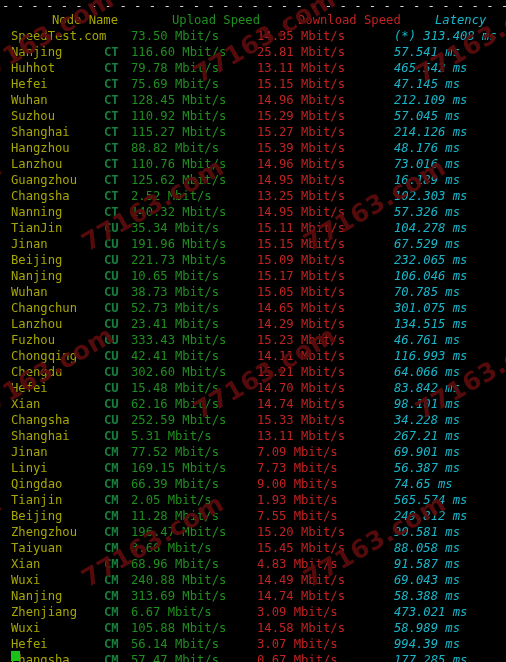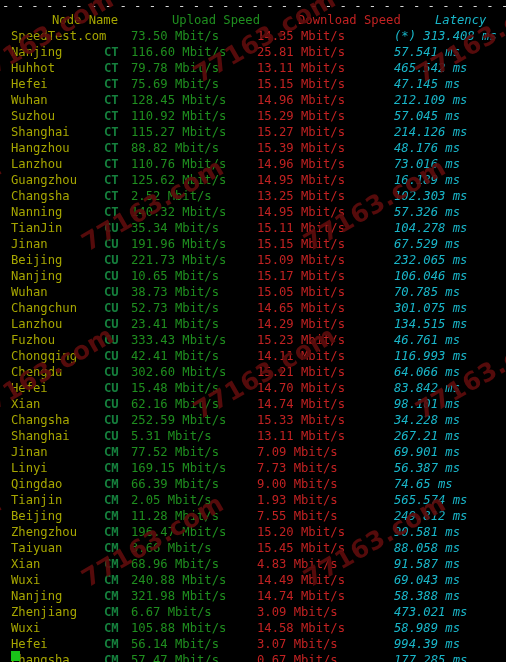--- a/index.html
+++ b/index.html
@@ -162,21 +162,21 @@
       <div class="row"><span class="cell c-name">Shanghai</span><span class="cell c-isp">CU</span><span class="cell c-up">5.31 Mbit/s</span><span class="cell c-down">13.11 Mbit/s</span><span class="cell c-lat">267.21 ms</span></div>
       <div class="row"><span class="cell c-name">Jinan</span><span class="cell c-isp">CM</span><span class="cell c-up">77.52 Mbit/s</span><span class="cell c-down">7.09 Mbit/s</span><span class="cell c-lat">69.901 ms</span></div>
       <div class="row"><span class="cell c-name">Linyi</span><span class="cell c-isp">CM</span><span class="cell c-up">169.15 Mbit/s</span><span class="cell c-down">7.73 Mbit/s</span><span class="cell c-lat">56.387 ms</span></div>
       <div class="row"><span class="cell c-name">Qingdao</span><span class="cell c-isp">CM</span><span class="cell c-up">66.39 Mbit/s</span><span class="cell c-down">9.00 Mbit/s</span><span class="cell c-lat">74.65 ms</span></div>
       <div class="row"><span class="cell c-name">Tianjin</span><span class="cell c-isp">CM</span><span class="cell c-up">2.05 Mbit/s</span><span class="cell c-down">1.93 Mbit/s</span><span class="cell c-lat">565.574 ms</span></div>
       <div class="row"><span class="cell c-name">Beijing</span><span class="cell c-isp">CM</span><span class="cell c-up">11.28 Mbit/s</span><span class="cell c-down">7.55 Mbit/s</span><span class="cell c-lat">249.812 ms</span></div>
       <div class="row"><span class="cell c-name">Zhengzhou</span><span class="cell c-isp">CM</span><span class="cell c-up">196.47 Mbit/s</span><span class="cell c-down">15.20 Mbit/s</span><span class="cell c-lat">90.581 ms</span></div>
       <div class="row"><span class="cell c-name">Taiyuan</span><span class="cell c-isp">CM</span><span class="cell c-up">3.66 Mbit/s</span><span class="cell c-down">15.45 Mbit/s</span><span class="cell c-lat">88.058 ms</span></div>
       <div class="row"><span class="cell c-name">Xian</span><span class="cell c-isp">CM</span><span class="cell c-up">68.96 Mbit/s</span><span class="cell c-down">4.83 Mbit/s</span><span class="cell c-lat">91.587 ms</span></div>
       <div class="row"><span class="cell c-name">Wuxi</span><span class="cell c-isp">CM</span><span class="cell c-up">240.88 Mbit/s</span><span class="cell c-down">14.49 Mbit/s</span><span class="cell c-lat">69.043 ms</span></div>
-      <div class="row"><span class="cell c-name">Nanjing</span><span class="cell c-isp">CM</span><span class="cell c-up">321.98 Mbit/s</span><span class="cell c-down">14.74 Mbit/s</span><span class="cell c-lat">58.388 ms</span></div>
+      <div class="row"><span class="cell c-name">Nanjing</span><span class="cell c-isp">CM</span><span class="cell c-up">313.69 Mbit/s</span><span class="cell c-down">14.74 Mbit/s</span><span class="cell c-lat">58.388 ms</span></div>
       <div class="row"><span class="cell c-name">Zhenjiang</span><span class="cell c-isp">CM</span><span class="cell c-up">6.67 Mbit/s</span><span class="cell c-down">3.09 Mbit/s</span><span class="cell c-lat">473.021 ms</span></div>
       <div class="row"><span class="cell c-name">Wuxi</span><span class="cell c-isp">CM</span><span class="cell c-up">105.88 Mbit/s</span><span class="cell c-down">14.58 Mbit/s</span><span class="cell c-lat">58.989 ms</span></div>
       <div class="row"><span class="cell c-name">Hefei</span><span class="cell c-isp">CM</span><span class="cell c-up">56.14 Mbit/s</span><span class="cell c-down">3.07 Mbit/s</span><span class="cell c-lat">994.39 ms</span></div>
       <div class="row"><span class="cell c-name">Changsha</span><span class="cell c-isp">CM</span><span class="cell c-up">57.47 Mbit/s</span><span class="cell c-down">0.67 Mbit/s</span><span class="cell c-lat">177.285 ms</span></div>
     </div>
 
   <div id="cursor-block"></div>
 </div>
 
 </body></html>

